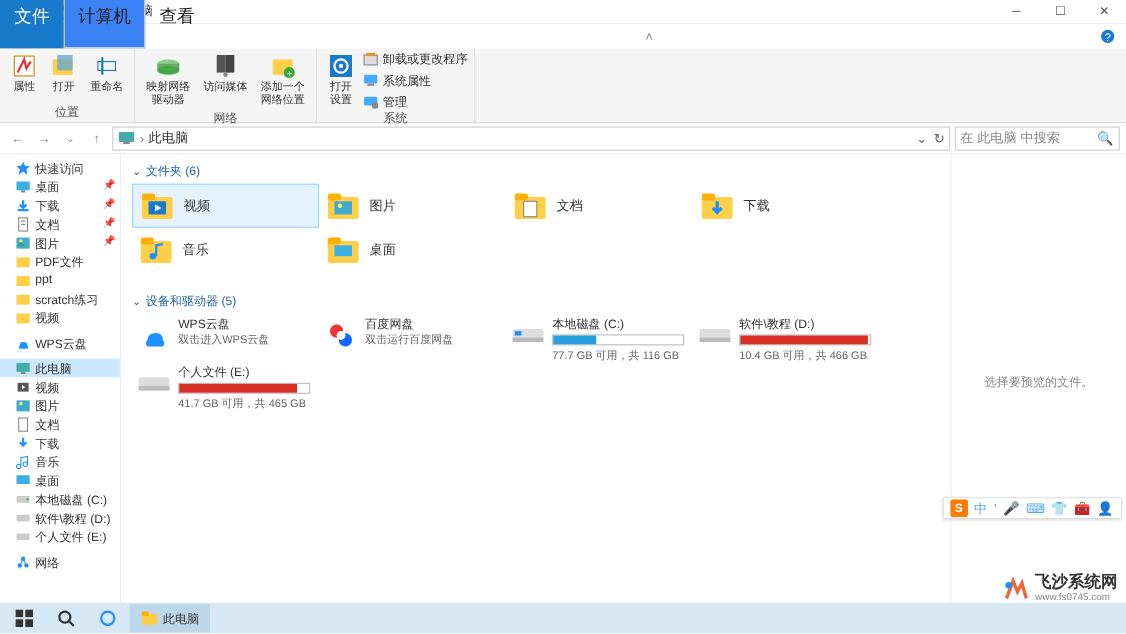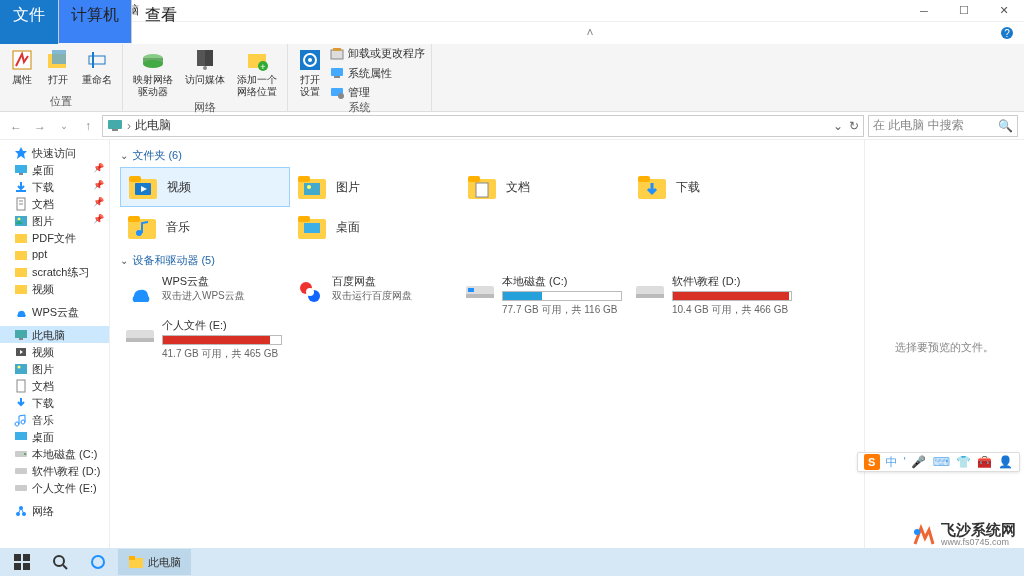--- a/index.html
+++ b/index.html
@@ -467,21 +467,21 @@
       <div class="fitem">
         <svg class="fic" viewBox="0 0 32 32">
             <rect x="2" y="8" width="28" height="20" fill="#ffcf48" rx="2"></rect>
             <rect x="2" y="5" width="12" height="6" fill="#ffb000" rx="2"></rect>
             <rect x="8" y="12" width="16" height="10" fill="#3cb0e6"></rect>
           </svg>
         <span class="fname">桌面</span>
       </div>
     </div>
 
-    <div class="sechead" style="margin-top:6px">设备和驱动器 (5)</div>
+    <div class="sechead" style="margin-top:19px">设备和驱动器 (5)</div>
     <div class="drives">
       <div class="ditem">
         <svg class="dic" viewBox="0 0 32 32">
             <path d="M10 20 A6 6 0 0 1 16 14 A6 6 0 0 1 24 20 A4 4 0 0 1 24 26 L10 26 A4 4 0 0 1 10 20" fill="#1e90ff"></path>
           </svg>
         <div class="dinfo">
             <div class="dname">WPS云盘</div>
             <div class="dsub">双击进入WPS云盘</div>
           </div>
       </div>

